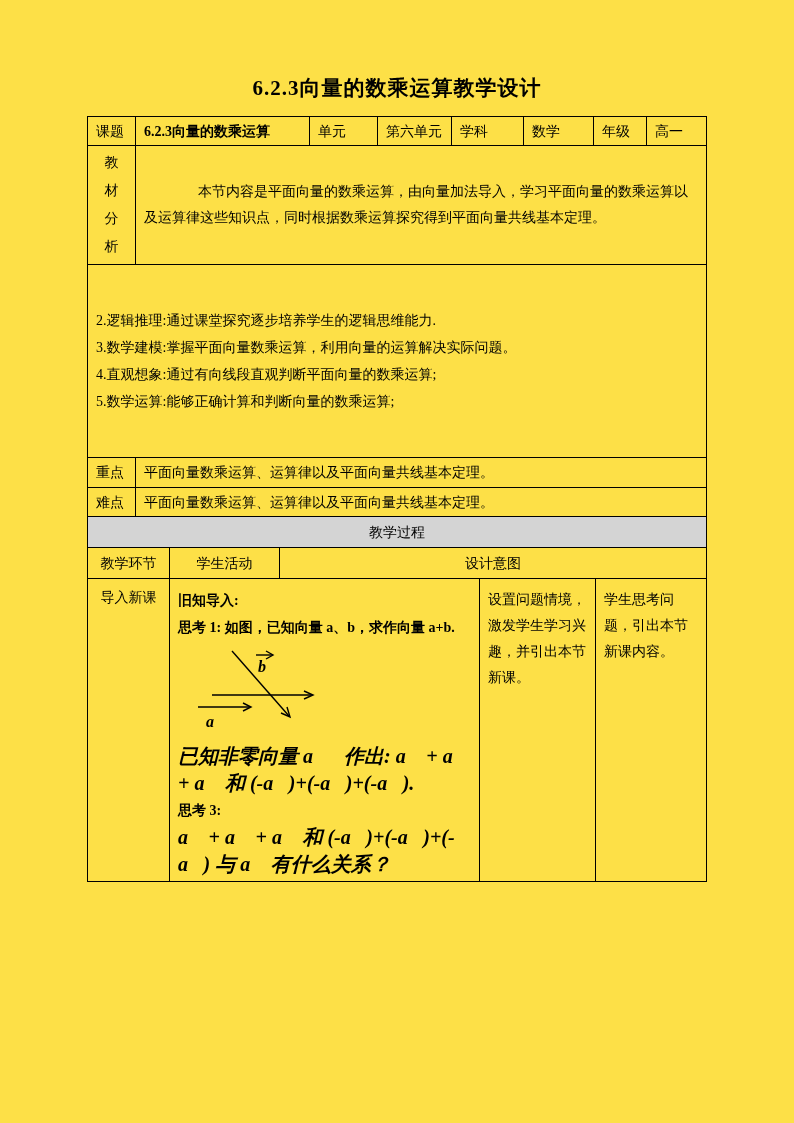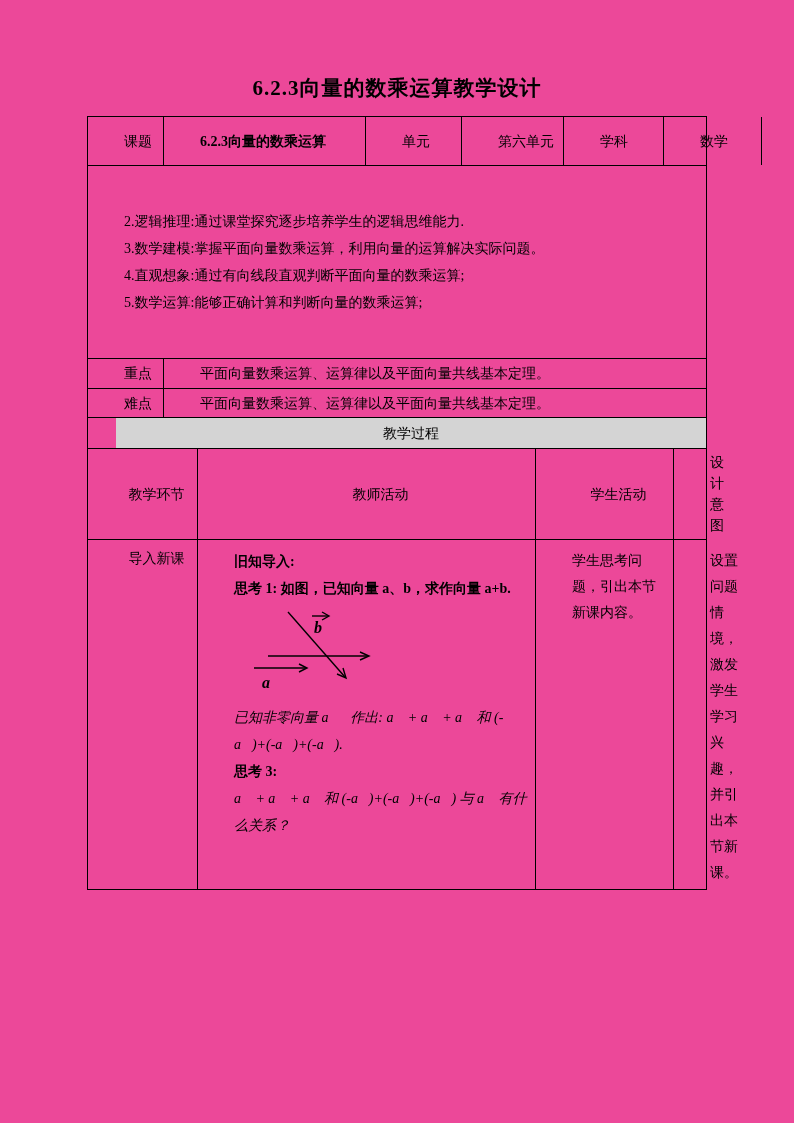--- a/index.html
+++ b/index.html
@@ -1,20 +1,20 @@
 <!DOCTYPE html>
 <html><head>
 <meta charset="utf-8">
 <style>
   html,body { margin:0; padding:0; background:#ffffff; }
   .page {
     position:relative;
     width:794px; height:1123px;
     margin:0 auto;
-    background:#ec4899;
+    background:#fde047;
     color:#000;
     font-family:"Liberation Serif","DejaVu Serif",serif;
     overflow:hidden;
   }
   .doc-title {
     margin:0;
     padding-top:74px;
     font-size:21px;
     font-weight:bold;
     text-align:center;
@@ -29,21 +29,20 @@
     box-sizing:border-box;
   }
   .trow { display:flex; border-bottom:1px solid #000; align-items:stretch; }
   .trow:last-child { border-bottom:none; }
   .cell {
     border-right:1px solid #000;
     padding:3px 8px;
     box-sizing:border-box;
     display:flex;
     align-items:center;
-    margin-left:28px;
   }
   .cell:last-child { border-right:none; }
 
   .cw-48{width:48px;flex:none} .cw-174{width:174px;flex:none}
   .cw-68{width:68px;flex:none} .cw-74{width:74px;flex:none}
   .cw-72{width:72px;flex:none} .cw-70{width:70px;flex:none}
   .cw-53{width:53px;flex:none}
   .cw-82{width:82px;flex:none} .cw-310{width:310px;flex:none}
   .cw-110{width:110px;flex:none}
   .cw-fill{flex:1}
@@ -59,21 +58,21 @@
     line-height:2;
   }
   .material-text { text-indent:54px; line-height:26px; }
   .goals-list { line-height:27px; padding:2px 0; }
   .section-row .cell { justify-content:center; background:#d4d4d4; }
   .head-row .cell { justify-content:center; }
 
   .process-body .cell { align-items:flex-start; padding-top:8px; }
   .stage-cell { justify-content:center; }
   .teacher-activity .line { line-height:27px; }
-  .math { font-style:italic; font-size:14px; font-family:"Liberation Serif","DejaVu Serif",serif; }
+  .math { font-style:italic; font-size:20px; font-family:"Liberation Serif","DejaVu Serif",serif;font-weight:bold; }
   .diagram { display:block; margin:4px 0 4px 14px; }
   .diagram text {
     font-family:"Liberation Serif","DejaVu Serif",serif;
     font-style:italic; font-weight:bold; font-size:16px;
   }
   .diagram line, .diagram polyline { stroke:#000; stroke-width:1.4; fill:none; }
   .student-text, .intent-text { line-height:26px; }
 </style>
 </head>
 <body>
@@ -88,20 +87,27 @@
       <div class="cell cw-48">课题</div>
       <div class="cell cw-174 bold">6.2.3向量的数乘运算</div>
       <div class="cell cw-68">单元</div>
       <div class="cell cw-74">第六单元</div>
       <div class="cell cw-72">学科</div>
       <div class="cell cw-70">数学</div>
       <div class="cell cw-53">年级</div>
       <div class="cell cw-fill">高一</div>
     </div>
 
+    <div class="trow rh82">
+      <div class="cell cw-48 v-label">教 材
+分 析</div>
+      <div class="cell cw-fill">
+        <div class="material-text">本节内容是平面向量的数乘运算，由向量加法导入，学习平面向量的数乘运算以及运算律这些知识点，同时根据数乘运算探究得到平面向量共线基本定理。</div>
+      </div>
+    </div>
 
     <div class="trow rh192">
       <div class="cell cw-fill">
         <div class="goals-list">
           <div>2.逻辑推理:通过课堂探究逐步培养学生的逻辑思维能力.</div>
           <div>3.数学建模:掌握平面向量数乘运算，利用向量的运算解决实际问题。</div>
           <div>4.直观想象:通过有向线段直观判断平面向量的数乘运算;</div>
           <div>5.数学运算:能够正确计算和判断向量的数乘运算;</div>
         </div>
       </div>
@@ -116,21 +122,20 @@
       <div class="cell cw-48">难点</div>
       <div class="cell cw-fill">平面向量数乘运算、运算律以及平面向量共线基本定理。</div>
     </div>
 
     <div class="trow rh30 section-row">
       <div class="cell cw-fill">教学过程</div>
     </div>
 
     <div class="trow rh30 head-row">
       <div class="cell cw-82">教学环节</div>
-      <div class="cell cw-310">教师活动</div>
       <div class="cell cw-110">学生活动</div>
       <div class="cell cw-fill">设计意图</div>
     </div>
 
     <div class="trow rh262 process-body">
       <div class="cell cw-82 stage-cell">导入新课</div>
 
       <div class="cell cw-310">
         <div class="teacher-activity">
           <div class="line bold">旧知导入:</div>
@@ -152,23 +157,23 @@
             <polyline points="51,58 59,62 51,66"></polyline>
             <text x="14" y="82">a</text>
           </svg>
 
           <div class="line math">已知非零向量 a⃗，作出: a⃗ + a⃗ + a⃗ 和 (-a⃗)+(-a⃗)+(-a⃗).</div>
           <div class="line bold">思考 3:</div>
           <div class="line math">a⃗ + a⃗ + a⃗ 和 (-a⃗)+(-a⃗)+(-a⃗) 与 a⃗ 有什么关系？</div>
         </div>
       </div>
 
+      <div class="cell cw-fill">
+        <div class="intent-text">设置问题情境，激发学生学习兴趣，并引出本节新课。</div>
+      </div>
+
       <div class="cell cw-110">
         <div class="student-text">学生思考问题，引出本节新课内容。</div>
-      </div>
-
-      <div class="cell cw-fill">
-        <div class="intent-text">设置问题情境，激发学生学习兴趣，并引出本节新课。</div>
       </div>
     </div>
 
   </div>
 </div>
 
 </body></html>

